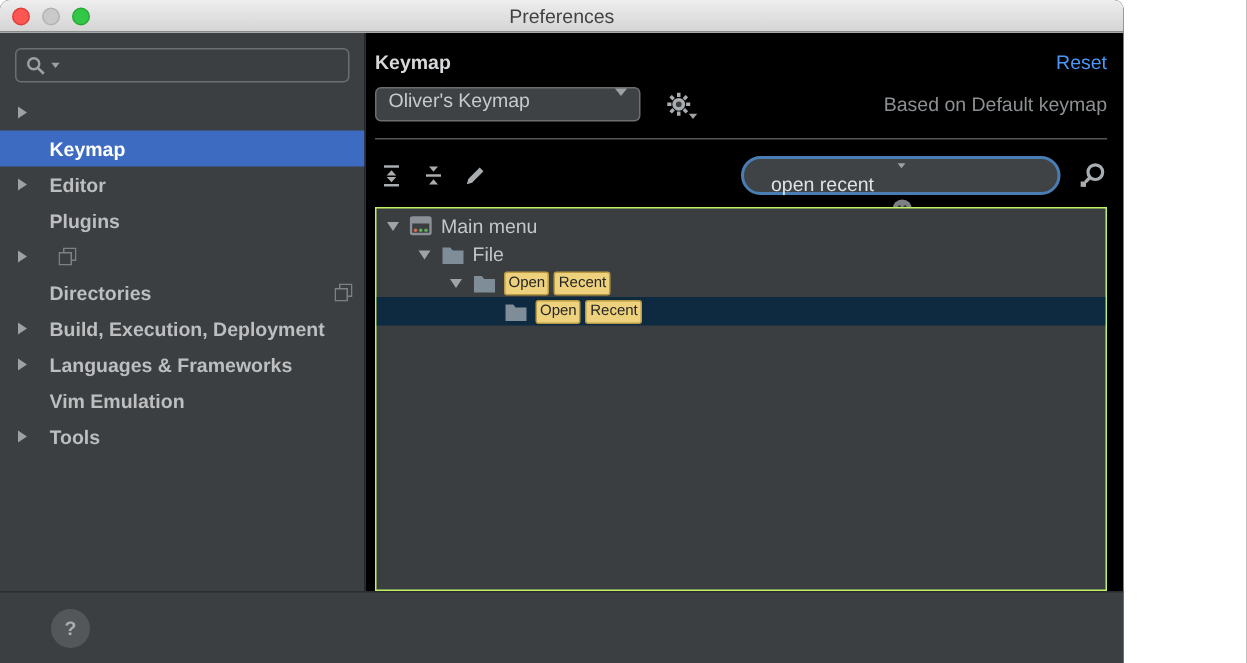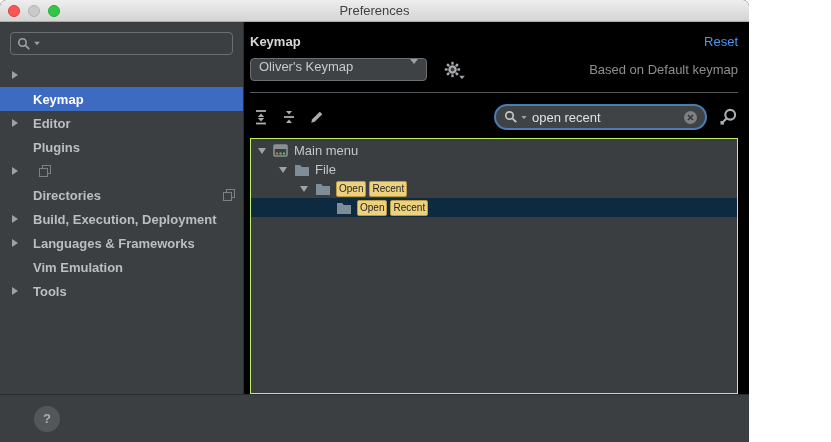--- a/index.html
+++ b/index.html
@@ -79,21 +79,21 @@
 
   .h-sep { height:1px; background:#55585a; margin-top:11px; }
 
   
   .toolbar { display:flex; align-items:center; margin:11px 0 8px 3px; height:26px; }
   .tb-icon { width:16px; height:16px; margin-right:12px; cursor:pointer; flex:none; }
   .shortcut-btn { margin-left:11px; cursor:pointer; flex:none; width:20px; height:20px; }
 
   .search-field {
     margin-left:auto; width:213px; height:26px; border:2px solid #4a7db3; border-radius:13px;
-    background:#3f4345; display:flex; align-items:center; padding:0 7px 0 8px; gap:2px;
+    background:#3f4345; display:flex; align-items:center; padding:0 7px 0 8px; gap:2px;flex-direction:column;
   }
   .search-field input {
     flex:1; background:transparent; border:none; outline:none; color:#e0e2e4;
     font-size:13px; font-family:"Liberation Sans",sans-serif; min-width:0; padding-left:2px;
   }
   .clear-btn { flex:none; cursor:pointer; display:flex; }
 
   
   .tree {
     flex:1; margin-top:0; border:1px solid #bef264; background:#3a3e40;

